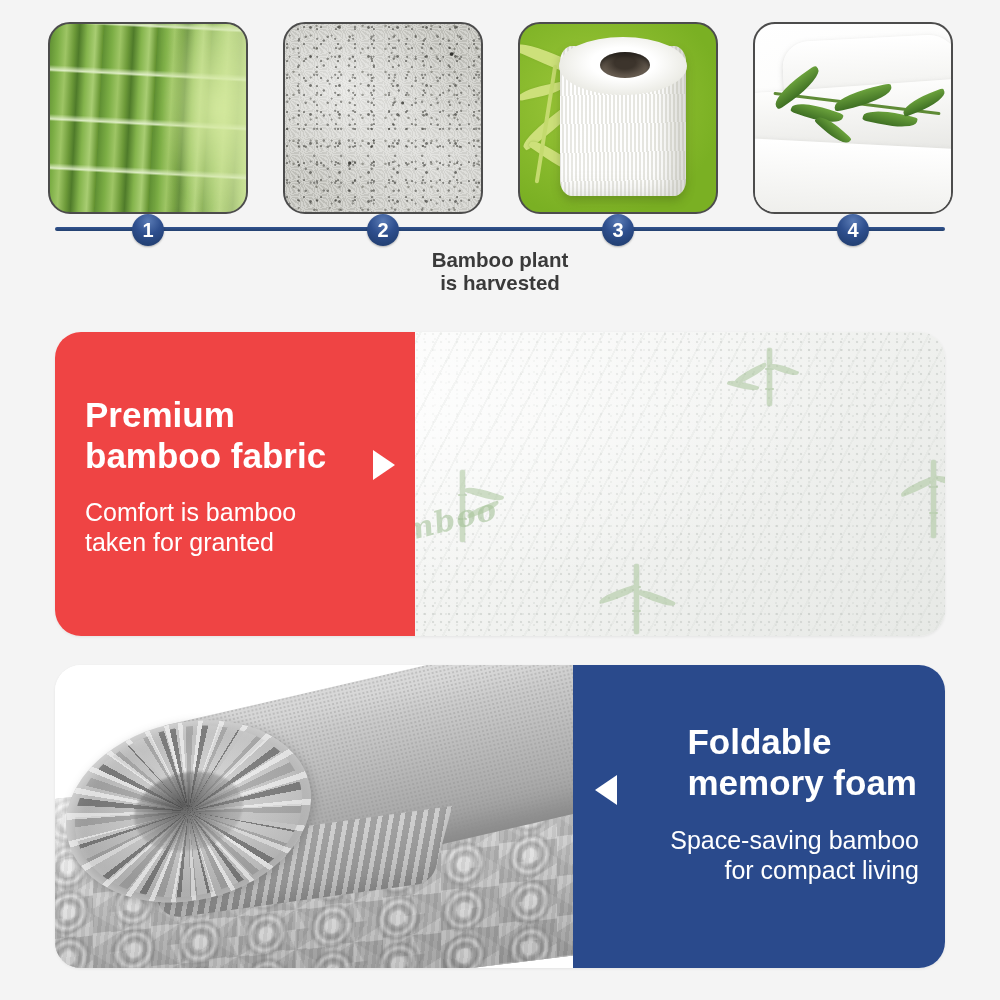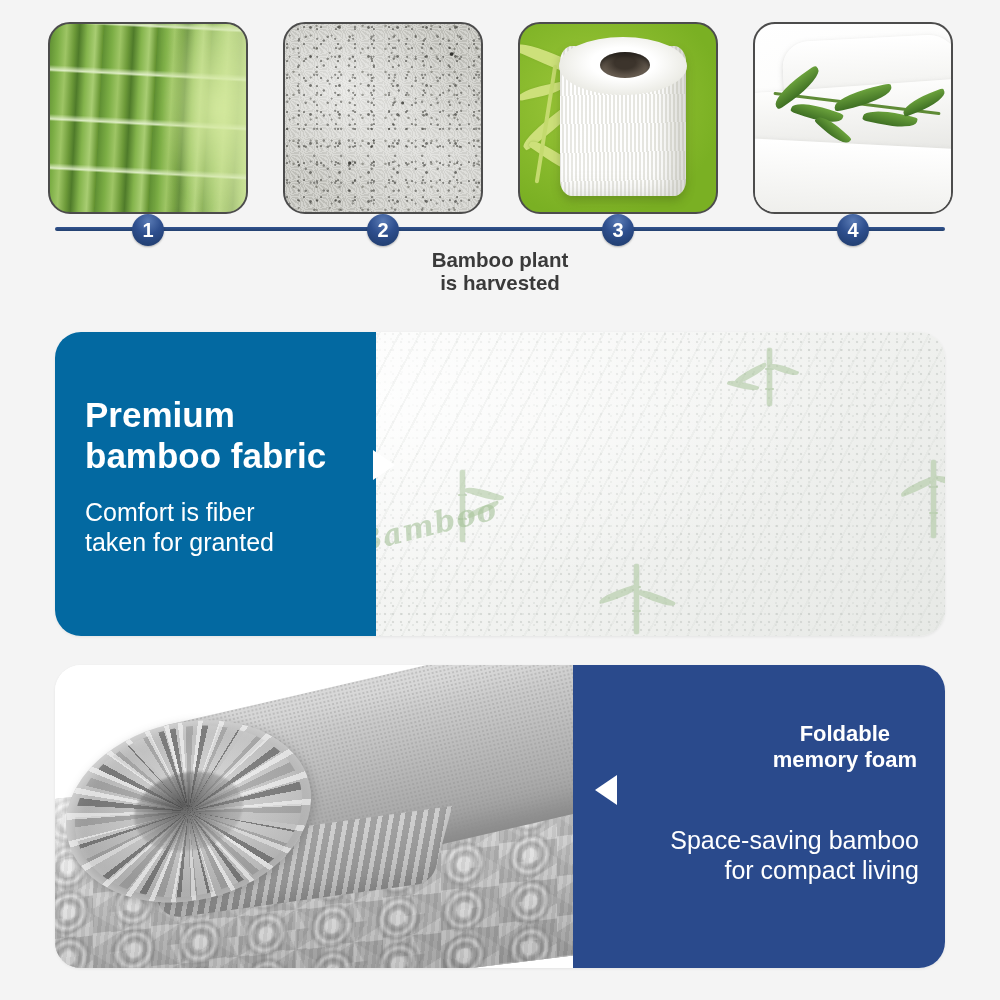--- a/index.html
+++ b/index.html
@@ -210,22 +210,22 @@
   }
   .stalk .seg {
     position:absolute; width:9px; height:2px; background:#9bbb8c; border-radius:1px; left:-2px;
   }
   .stalk .lf {
     position:absolute; background:#a9c59b; border-radius:70% 10% 70% 10%;
   }
 
   
   #fabric-copy {
-    position:absolute; left:0; top:0; width:321px; height:100%;
-    background:#0369a1;
+    position:absolute; left:0; top:0; width:360px; height:100%;
+    background:#ef4444;
   }
   .headline {
     position:absolute; left:30px; top:62px;
     color:#fff; font-size:35px; font-weight:bold; line-height:1.18;
     white-space:pre-line;
   }
   .tri-right {
     position:absolute; left:318px; top:118px;
     width:0; height:0;
     border-top:15px solid transparent;
@@ -338,22 +338,22 @@
       rgba(255,255,255,.3) 0 5px, rgba(100,100,100,.28) 5px 12px);
     border-radius:0 0 14px 40px;
   }
 
   #foam-copy {
     position:absolute; right:0; top:0; width:372px; height:100%;
     background:#2a4a8c;
   }
   .headline-r {
     position:absolute; right:28px; top:56px;
-    color:#fff; font-size:22px; font-weight:bold; line-height:1.18;
-    text-align:center; white-space:pre-line;
+    color:#fff; font-size:35px; font-weight:bold; line-height:1.18;
+    text-align:left; white-space:pre-line;
   }
   .tri-left {
     position:absolute; left:22px; top:110px;
     width:0; height:0;
     border-top:15px solid transparent;
     border-bottom:15px solid transparent;
     border-right:22px solid #ffffff;
   }
   .subline-r {
     position:absolute; right:26px; top:160px;
@@ -448,21 +448,21 @@
     <span class="seg" style="left:32px; top:22px;"></span>
     <span class="seg" style="left:32px; top:46px;"></span>
     <span class="lf" style="left:-2px; top:26px; width:42px; height:8px; transform:rotate(-18deg);"></span>
     <span class="lf" style="left:36px; top:30px; width:40px; height:8px; transform:rotate(24deg);"></span>
   </span>
 
   <div id="fabric-copy">
     <div class="headline">Premium
 bamboo fabric</div>
     <span class="tri-right"></span>
-    <div class="subline">Comfort is fiber
+    <div class="subline">Comfort is bamboo
 taken for granted</div>
   </div>
 </section>
 
 <section id="foam-panel">
 
   <div class="foam-img">
     <span class="eggcrate"></span>
     <span class="crate-shade"></span>
     <span class="roll">

